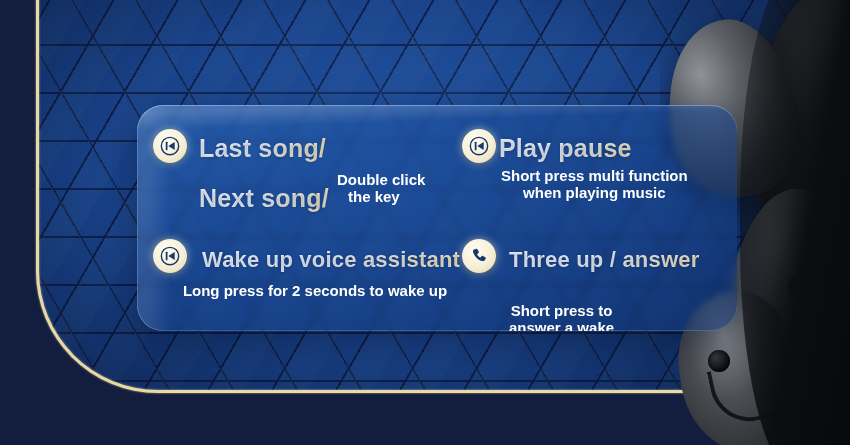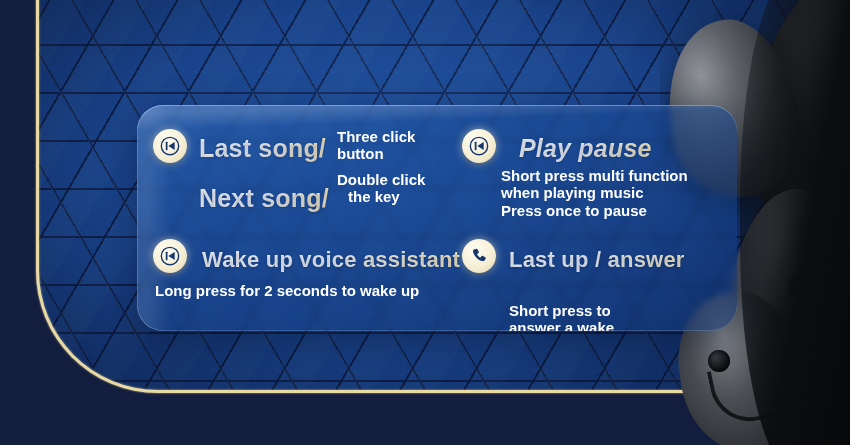--- a/index.html
+++ b/index.html
@@ -168,38 +168,38 @@
     font-size:25px; font-weight:700; letter-spacing:.2px;
     background:linear-gradient(95deg,#f2f7ff 0%,#e8eefc 42%,#efe4c4 100%);
     -webkit-background-clip:text; background-clip:text; color:transparent;
     white-space:nowrap;
     text-shadow:0 1px 3px rgba(0,0,0,.18);
   }
   .sub{
     font-size:15px; font-weight:700; color:#ffffff; line-height:1.16;
     white-space:nowrap;
   }
-  .subc{ text-align:left; }
+  .subc{ text-align:center; }
 
   
   #lastsong{ left:16px; top:24px; }
   #nextsong{ left:16px; top:66px;margin-top:13px; }
   #lastsong .head, #nextsong .head{ margin-left:12px; }
   #lastsong .spacer, #nextsong .spacer{ width:34px; flex:0 0 34px; }
 
   #threeclick{ left:200px; top:23px; }
   #dblclick{  left:200px; top:66px; }
 
   #wake{ left:16px; top:134px; }
   #wake .head{ margin-left:15px; font-size:22px; }
   #wakesub{ left:18px; top:177px; width:320px; }
 
   
   #play{ left:325px; top:24px; }
-  #play .head{ margin-left:23px;font-style:italic; }
+  #play .head{ margin-left:3px; }
   #playsub{ left:364px; top:62px; }
 
   #hang{ left:325px; top:134px; }
   #hang .head{ margin-left:13px; font-size:22px; }
   #hangsub{ left:372px; top:177px;margin-top:20px; }
 </style>
 </head>
 <body>
 
 <div id="stage">
@@ -235,44 +235,39 @@
         </svg>
       </span>
       <span class="head">Last song/</span>
     </div>
 
     <div class="col row" id="nextsong">
       <span class="spacer"></span>
       <span class="head">Next song/</span>
     </div>
 
-    <div class="col" id="threeclick">
-      <div class="sub">Three click</div>
-      <div class="sub">button</div>
-    </div>
 
     <div class="col" id="dblclick">
       <div class="sub">Double click</div>
       <div class="sub" style="padding-left:11px">the key</div>
     </div>
 
     <div class="col row" id="play">
       <span class="circ">
         <svg width="20" height="20" viewBox="0 0 24 24" aria-hidden="true">
           <circle cx="12" cy="12" r="10.4" fill="none" stroke="#16386f" stroke-width="1.7"></circle>
           <rect x="6.9" y="7" width="2.1" height="10" rx=".5" fill="#16386f"></rect>
           <path d="M17.6 7.2v9.6L10 12z" fill="#16386f"></path>
         </svg>
       </span>
       <span class="head">Play pause</span>
     </div>
     <div class="col subc" id="playsub">
       <div class="sub">Short press multi function</div>
       <div class="sub">when playing music</div>
-      <div class="sub">Press once to pause</div>
     </div>
 
     <div class="col row" id="wake">
       <span class="circ">
         <svg width="20" height="20" viewBox="0 0 24 24" aria-hidden="true">
           <circle cx="12" cy="12" r="10.4" fill="none" stroke="#16386f" stroke-width="1.7"></circle>
           <rect x="6.9" y="7" width="2.1" height="10" rx=".5" fill="#16386f"></rect>
           <path d="M17.6 7.2v9.6L10 12z" fill="#16386f"></path>
         </svg>
       </span>
@@ -281,20 +276,20 @@
     <div class="col subc" id="wakesub">
       <div class="sub">Long press for 2 seconds to wake up</div>
     </div>
 
     <div class="col row" id="hang">
       <span class="circ">
         <svg width="21" height="21" viewBox="0 0 24 24" aria-hidden="true">
           <path d="M7.6 3.4c.7-.5 1.6-.3 2 .4l1.5 2.5c.4.6.2 1.4-.4 1.8l-1.2.9c-.2.2-.3.5-.2.8.5 1.3 1.9 2.7 3.2 3.3.3.1.6 0 .8-.2l.9-1.2c.4-.6 1.2-.8 1.8-.4l2.5 1.5c.7.4.9 1.3.4 2l-1 1.4c-.6.8-1.6 1.2-2.6 1-2.4-.5-4.9-2-6.8-3.9C6.6 11.4 5.1 9 4.6 6.6c-.2-1 .2-2 1-2.6z" fill="#16386f"></path>
         </svg>
       </span>
-      <span class="head">Last up / answer</span>
+      <span class="head">Three up / answer</span>
     </div>
     <div class="col subc" id="hangsub">
       <div class="sub">Short press to</div>
       <div class="sub">answer a wake</div>
     </div>
   </div>
 </div>
 
 </body></html>

